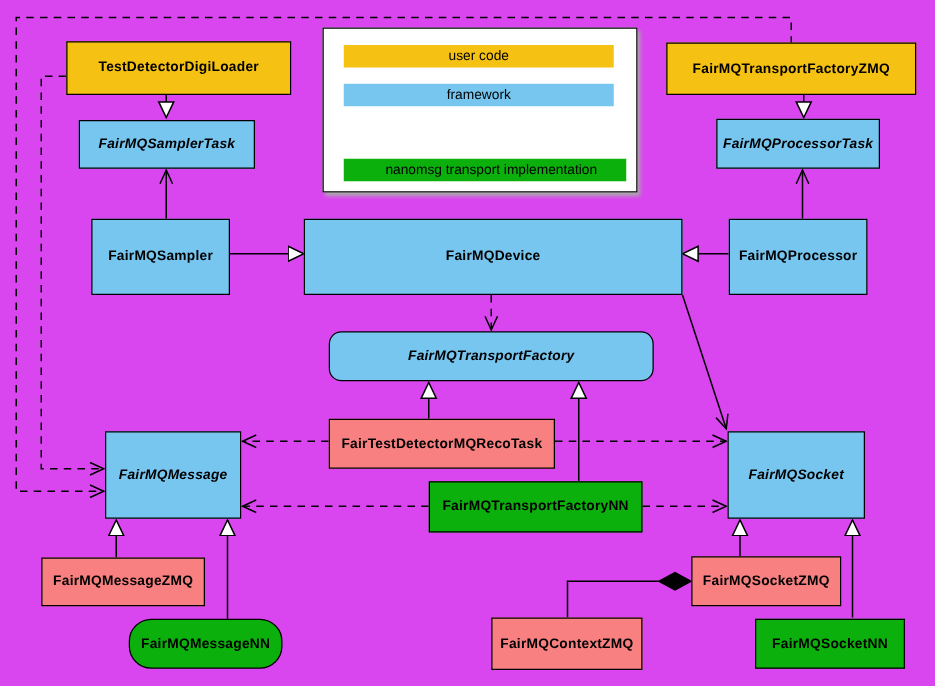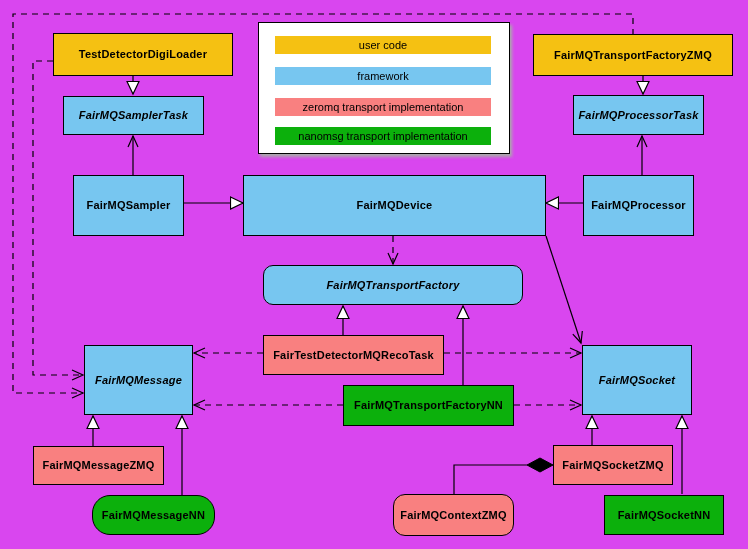--- a/index.html
+++ b/index.html
@@ -75,22 +75,21 @@
 
     <g>
       <path d="M527,465 L454,465 L454,494" stroke="#000" stroke-width="1.2" fill="none"></path>
       <polygon points="553,465 540,458 527,465 540,472" fill="#000" stroke="#000"></polygon>
     </g>
   </svg>
 
   <div class="legend">
     <div class="legend-item user" style="top: 13px; background: rgb(245, 193, 18);">user code</div>
     <div class="legend-item fw" style="top: 44px; background: rgb(119, 198, 240);">framework</div>
-    <div class="legend-item zmq" style="top: 75px; background: rgb(249, 128, 128);">zeromq transport implementation</div>
-    <div class="legend-item nn" style="top: 104px; background: rgb(12, 176, 12);">nanomsg transport implementation</div>
+    <div class="legend-item nn" style="top: 104px; background: rgb(12, 176, 12); padding-left: 10px;">nanomsg transport implementation</div>
   </div>
 
   <div class="node user" style="left: 53px; top: 33px; width: 180px; height: 43px; background: rgb(245, 193, 18); text-align: right;">TestDetectorDigiLoader</div>
 
   <div class="node user" style="left: 533px; top: 34px; width: 200px; height: 42px; background: rgb(245, 193, 18);">FairMQTransportFactoryZMQ</div>
 
   <div class="node fw abstract" style="left: 63px; top: 96px; width: 141px; height: 39px; background: rgb(119, 198, 240);">FairMQSamplerTask</div>
 
   <div class="node fw abstract" style="left: 573px; top: 95px; width: 131px; height: 40px; background: rgb(119, 198, 240);">FairMQProcessorTask</div>
 
@@ -105,21 +104,21 @@
   <div class="node zmq" style="left: 263px; top: 335px; width: 181px; height: 40px; background: rgb(249, 128, 128);">FairTestDetectorMQRecoTask</div>
 
   <div class="node nn" style="left: 343px; top: 385px; width: 171px; height: 41px; background: rgb(12, 176, 12);">FairMQTransportFactoryNN</div>
 
   <div class="node fw abstract" style="left: 84px; top: 345px; width: 109px; height: 70px; background: rgb(119, 198, 240);">FairMQMessage</div>
 
   <div class="node fw abstract" style="left: 582px; top: 345px; width: 110px; height: 70px; background: rgb(119, 198, 240);">FairMQSocket</div>
 
   <div class="node zmq" style="left: 33px; top: 446px; width: 131px; height: 39px; background: rgb(249, 128, 128);">FairMQMessageZMQ</div>
 
-  <div class="node nn" style="left: 92px; top: 495px; width: 123px; height: 40px; background: rgb(12, 176, 12); border-radius: 18px;">FairMQMessageNN</div>
+  <div class="node nn" style="left: 103px; top: 495px; width: 123px; height: 40px; background: rgb(12, 176, 12); border-radius: 18px;">FairMQMessageNN</div>
 
-  <div class="node zmq" style="left: 393px; top: 494px; width: 121px; height: 42px; background: rgb(249, 128, 128); border-radius: 12px;">FairMQContextZMQ</div>
+  <div class="node zmq" style="left: 393px; top: 494px; width: 121px; height: 42px; background: rgb(249, 128, 128);">FairMQContextZMQ</div>
 
   <div class="node zmq" style="left: 553px; top: 445px; width: 120px; height: 40px; background: rgb(249, 128, 128);">FairMQSocketZMQ</div>
 
   <div class="node nn" style="left: 604px; top: 495px; width: 120px; height: 40px; background: rgb(12, 176, 12);">FairMQSocketNN</div>
 
 </div>
 
 </body></html>

